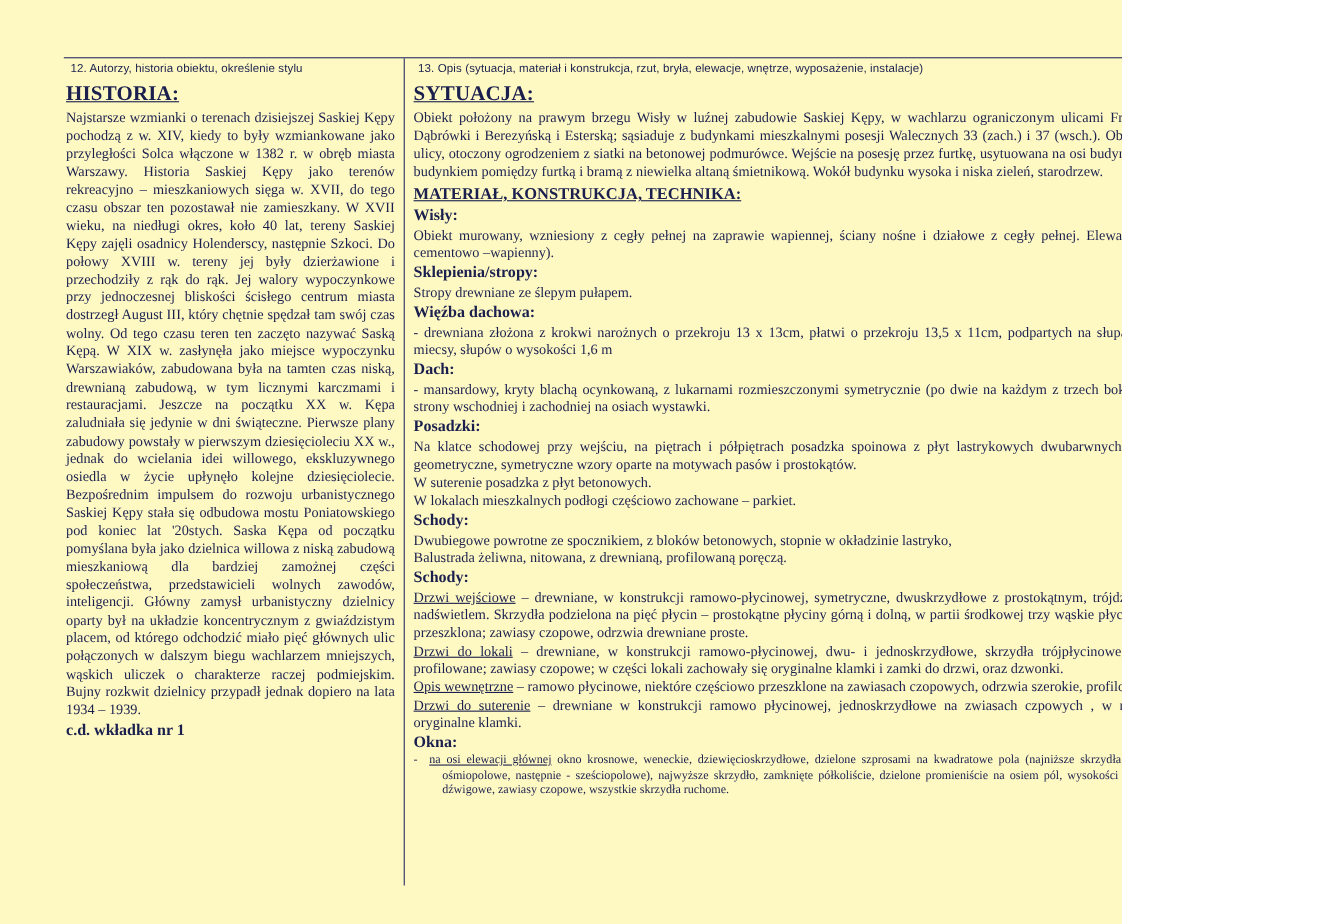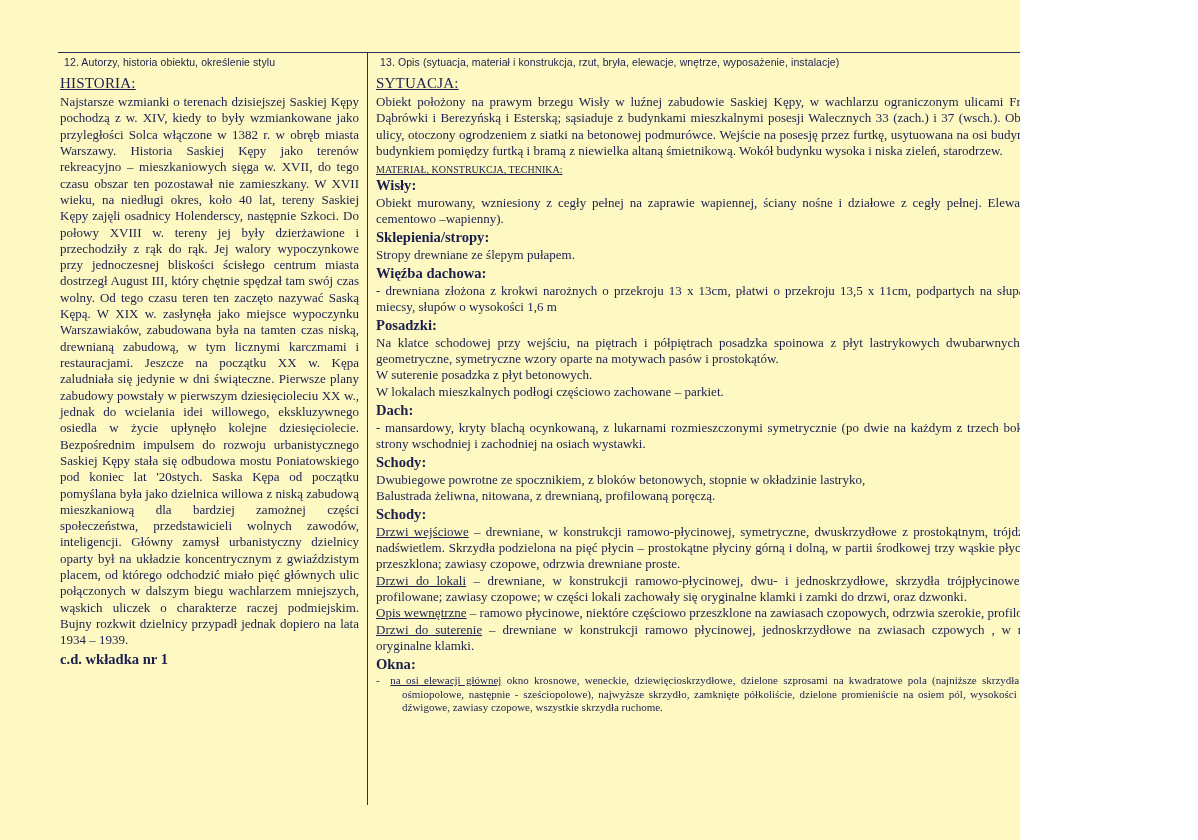--- a/index.html
+++ b/index.html
@@ -40,46 +40,46 @@
     padding: 0 2px 0 8px;
   }
   .colhead {
     font-family: "Liberation Sans", sans-serif;
     font-size: 10.5px;
     color: #1a1f4e;
     padding: 3px 0 5px 4px;
     letter-spacing: 0.1px;
   }
   .sec-title {
-    font-weight: normal;
+    font-weight: bold;
     text-decoration: underline;
-    font-size: 15px;
+    font-size: 19px;
     margin: 2px 0 2px 0;
     letter-spacing: 0.2px;
   }
   .body-text {
     font-size: 13px;
     line-height: 1.255;
     text-align: justify;
     text-justify: inter-word;
     margin: 0;
   }
   .col-left .body-text {
     text-align: justify;
   }
   .sub-head {
     font-weight: bold;
     font-size: 14.6px;
     margin: 2px 0 0 0;
     line-height: 1.2;
   }
   .sub-head-u {
-    font-weight: normal;
+    font-weight: bold;
     text-decoration: underline;
-    font-size: 10px;
+    font-size: 15px;
     margin: 5px 0 2px 0;
   }
   .u {
     text-decoration: underline;
   }
   .footer-note {
     font-weight: bold;
     font-size: 14.6px;
     margin-top: 2px;
   }
@@ -123,29 +123,29 @@
           <div class="sub-head">Sklepienia/stropy:</div>
           <p class="body-text">Stropy drewniane ze ślepym pułapem.</p>
         </div>
 
         <div class="blk">
           <div class="sub-head">Więźba dachowa:</div>
           <p class="body-text">- drewniana złożona z krokwi narożnych o przekroju 13 x 13cm, płatwi o przekroju 13,5 x 11cm, podpartych na słupach za pośrednictwem miecsy, słupów o wysokości 1,6 m</p>
         </div>
 
         <div class="blk">
+          <div class="sub-head">Dach:</div>
+          <p class="body-text">- mansardowy, kryty blachą ocynkowaną, z lukarnami rozmieszczonymi symetrycznie (po dwie na każdym z trzech boków) od podwórza, od strony wschodniej i zachodniej na osiach wystawki.</p>
+        </div>
+
+        <div class="blk">
           <div class="sub-head">Posadzki:</div>
           <p class="body-text" style="white-space: pre-line;">Na klatce schodowej przy wejściu, na piętrach i półpiętrach posadzka spoinowa z płyt lastrykowych dwubarwnych ułożonych w proste, geometryczne, symetryczne wzory oparte na motywach pasów i prostokątów.
 W suterenie posadzka z płyt betonowych.
 W lokalach mieszkalnych podłogi częściowo zachowane – parkiet.</p>
-        </div>
-
-        <div class="blk">
-          <div class="sub-head">Dach:</div>
-          <p class="body-text">- mansardowy, kryty blachą ocynkowaną, z lukarnami rozmieszczonymi symetrycznie (po dwie na każdym z trzech boków) od podwórza, od strony wschodniej i zachodniej na osiach wystawki.</p>
         </div>
 
         <div class="blk">
           <div class="sub-head">Schody:</div>
           <p class="body-text" style="white-space: pre-line;">Dwubiegowe powrotne ze spocznikiem, z bloków betonowych, stopnie w okładzinie lastryko,
 Balustrada żeliwna, nitowana, z drewnianą, profilowaną poręczą.</p>
         </div>
 
         <div class="blk">
           <div class="sub-head">Schody:</div>

